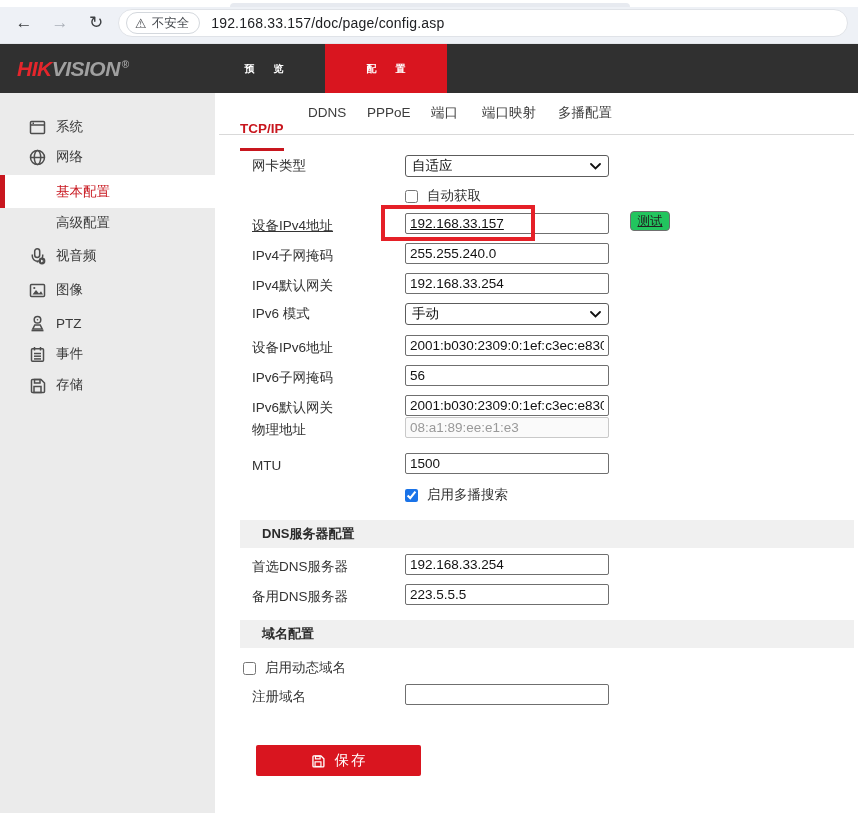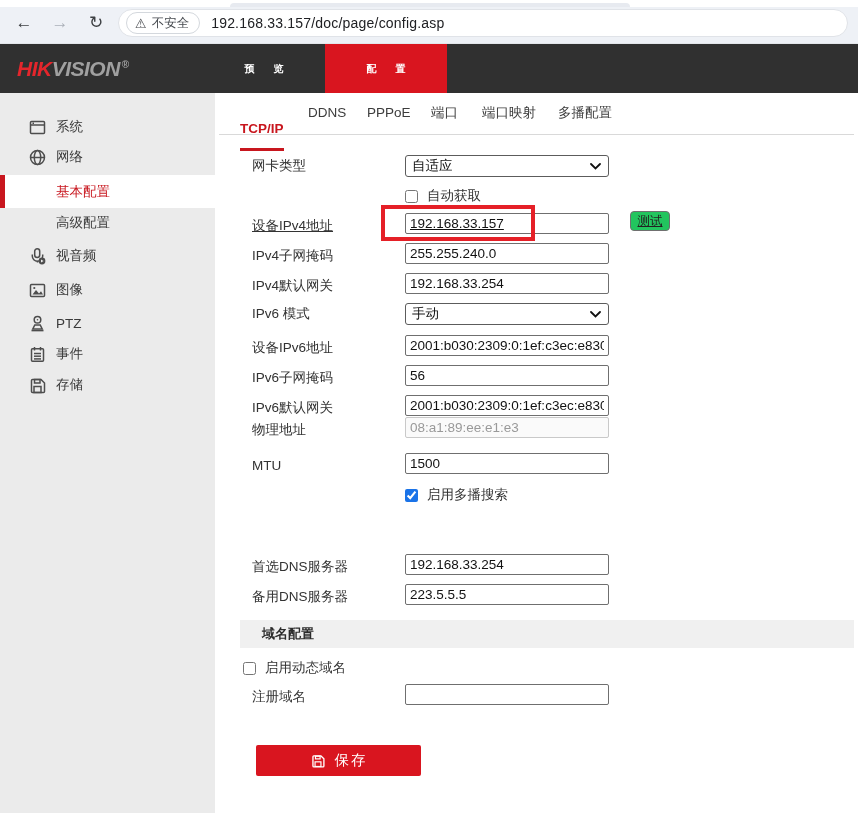--- a/index.html
+++ b/index.html
@@ -232,20 +232,21 @@
   <input class="tin off r-mac" disabled="" value="08:a1:89:ee:e1:e3" style="">
 
   <div class="flabel r-mtu lbl-pad">MTU</div>
   <input class="tin r-mtu" value="1500" style="">
 
   <div class="chkrow r-mc" style="left:190px;">
     <input type="checkbox" checked="" style="">
     <span>启用多播搜索</span>
   </div>
 
+  <div class="strip r-dnshdr">DNS服务器配置</div>
   <div class="flabel r-dns1 lbl-pad">首选DNS服务器</div>
   <input class="tin r-dns1" value="192.168.33.254" style="">
   <div class="flabel r-dns2 lbl-pad">备用DNS服务器</div>
   <input class="tin r-dns2" value="223.5.5.5" style="">
 
   <div class="strip r-domhdr">域名配置</div>
   <div class="chkrow r-dyn" style="left:28px;">
     <input type="checkbox" style="">
     <span>启用动态域名</span>
   </div>

